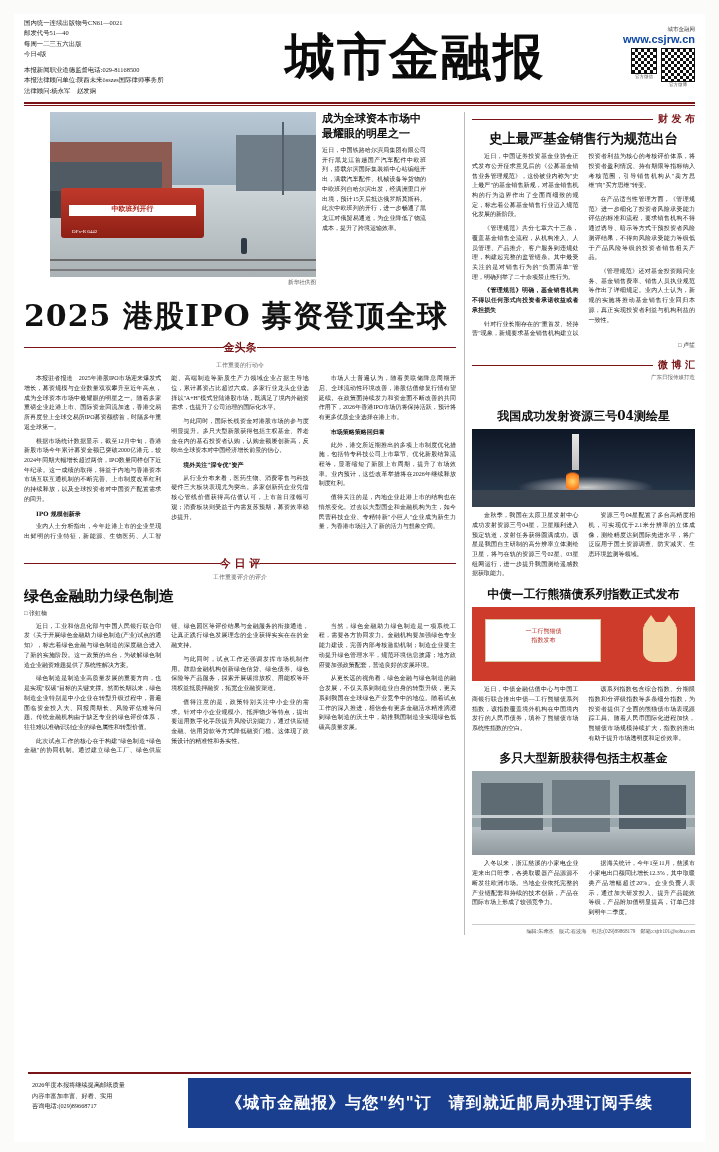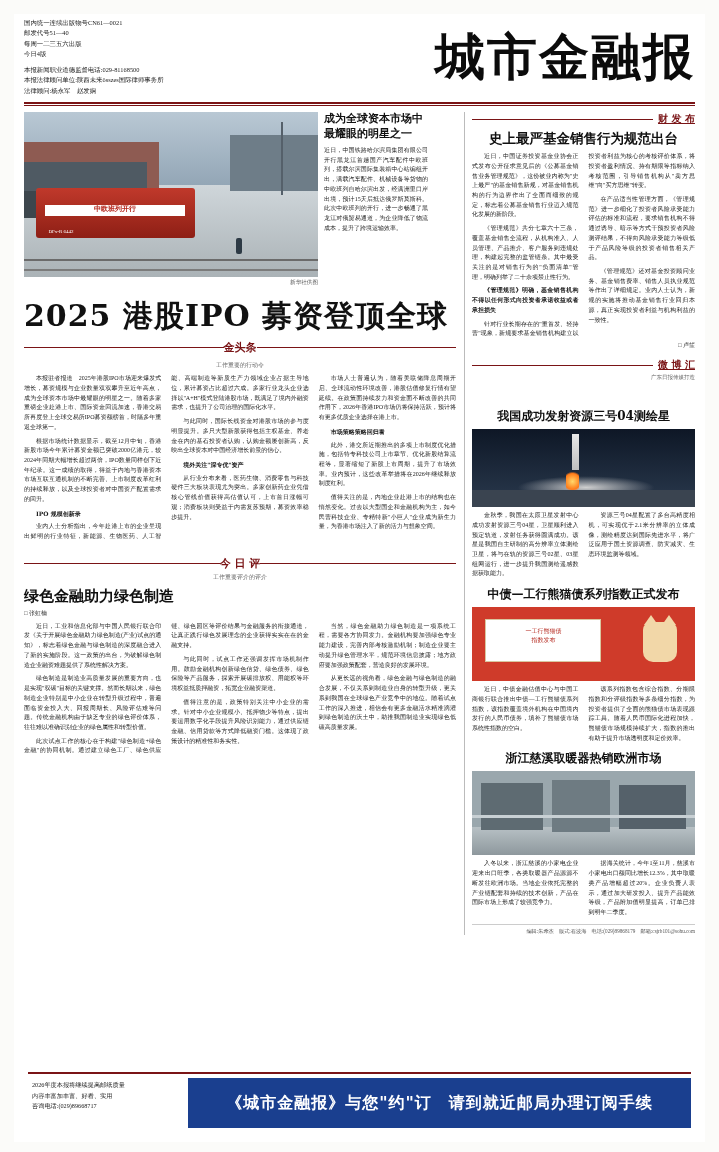--- a/index.html
+++ b/index.html
@@ -74,22 +74,23 @@
   
   .content {
     display:flex; padding:6px 10px 0 10px; gap:8px;
   }
   .col-left { width:440px; }
   .col-right { width:235px; border-left:1px solid #bbb; padding-left:7px; }
 
   
   .photo-block { position:relative; display:flex; gap:0; }
   .photo {
-    width:294px; height:165px; position:relative; overflow:hidden;
+    width:266px; height:165px; position:relative; overflow:hidden;
     background:linear-gradient(#9fb5c6,#7e93a5);
+    margin-left:26px;
   }
   .ph-sky { position:absolute; left:0; top:0; right:0; height:44%;
      background:linear-gradient(#b9c8d4,#93a6b6); }
   .ph-ground { position:absolute; left:0; bottom:0; right:0; height:56%;
      background:linear-gradient(#cfd6da,#aab2b6); }
   .ph-building { position:absolute; left:0; top:18%; width:46%; height:30%;
      background:#8e5b52; }
   .ph-building2 { position:absolute; right:0; top:14%; width:30%; height:34%;
      background:#6e7d88; }
   .ph-train { position:absolute; left:4%; top:46%; width:54%; height:30%;
@@ -149,21 +150,21 @@
   .today-title { font-size:15px; font-weight:bold; margin:4px 0 3px 0;
      font-family:"DejaVu Serif", serif; }
   .byline { font-size:6px; color:#333; margin:0 0 4px 0; }
 
   
   .sect-head {
     display:flex; align-items:center; gap:5px; margin:0 0 4px 0;
   }
   .sect-head .line { flex:1; height:1px; background:#7a1416; }
   .sect-head .tag { font-size:10px; font-weight:bold; color:#7a1416;
-     font-family:"DejaVu Serif", serif; white-space:nowrap;text-decoration:underline; }
+     font-family:"DejaVu Serif", serif; white-space:nowrap; }
   .r-title {
     font-size:13.5px; font-weight:bold; margin:2px 0 5px 0; line-height:1.25;
     font-family:"DejaVu Serif", serif; text-align:center;
   }
   .r-title.small { font-size:12px;margin-top:28px; }
   .r-body p {
     margin:0 0 4px 0; font-size:6px; line-height:1.62; text-align:justify;
     text-indent:12px; color:#1a1a1a;
   }
   .r-body .lead { font-weight:bold; }
@@ -240,20 +241,34 @@
         <div>每周一二三五六出版</div>
         <div>今日4版</div>
         <div style="margin-top:6px">
           <div>本报新闻职业道德监督电话:029-81168500</div>
           <div>本报法律顾问单位:陕西未来összes国际律师事务所</div>
           <div>法律顾问:杨永军　赵发娴</div>
         </div>
       </div>
       <div class="mast-title">
         <div class="cn">城市金融报</div>
+      </div>
+      <div class="mast-right">
+        <div class="site-label">城市金融网</div>
+        <div class="site">www.csjrw.cn</div>
+        <div class="qr-wrap">
+          <div>
+            <div class="qr small"></div>
+            <div class="qr-cap">官方微信</div>
+          </div>
+          <div>
+            <div class="qr"></div>
+            <div class="qr-cap">官方微博</div>
+          </div>
+        </div>
       </div>
     </div>
     <div class="mast-botline"></div>
     <div class="mast-botline2"></div>
 
     <div class="content">
 
       <div class="col-left">
 
         <div class="photo-block">
@@ -368,21 +383,21 @@
           <div class="rp2-band">
               <div class="t">一工行熊猫债<br>指数发布</div>
             </div>
           <div class="rp2-cat"></div>
         </div>
         <div class="r-body cols2">
           <p>近日，中债金融估值中心与中国工商银行联合推出中债—工行熊猫债系列指数，该指数覆盖境外机构在中国境内发行的人民币债券，填补了熊猫债市场系统性指数的空白。</p>
           <p>该系列指数包含综合指数、分期限指数和分评级指数等多条细分指数，为投资者提供了全面的熊猫债市场表现跟踪工具。随着人民币国际化进程加快，熊猫债市场规模持续扩大，指数的推出有助于提升市场透明度和定价效率。</p>
         </div>
 
-        <div class="r-title small" style="margin-top:8px">浙江慈溪取暖器热销欧洲市场</div>
+        <div class="r-title small" style="margin-top:8px">多只大型新股获得包括主权基金</div>
         <div class="r-photo3">
           <div class="rp3-floor"></div>
           <div class="rp3-mach"></div>
           <div class="rp3-mach2"></div>
           <div class="rp3-mach3"></div>
           <div class="rp3-line"></div>
         </div>
         <div class="r-body cols2">
           <p>入冬以来，浙江慈溪的小家电企业迎来出口旺季，各类取暖器产品源源不断发往欧洲市场。当地企业依托完整的产业链配套和持续的技术创新，产品在国际市场上形成了较强竞争力。</p>
           <p>据海关统计，今年1至11月，慈溪市小家电出口额同比增长12.3%，其中取暖类产品增幅超过20%。企业负责人表示，通过加大研发投入、提升产品能效等级，产品附加值明显提高，订单已排到明年二季度。</p>

